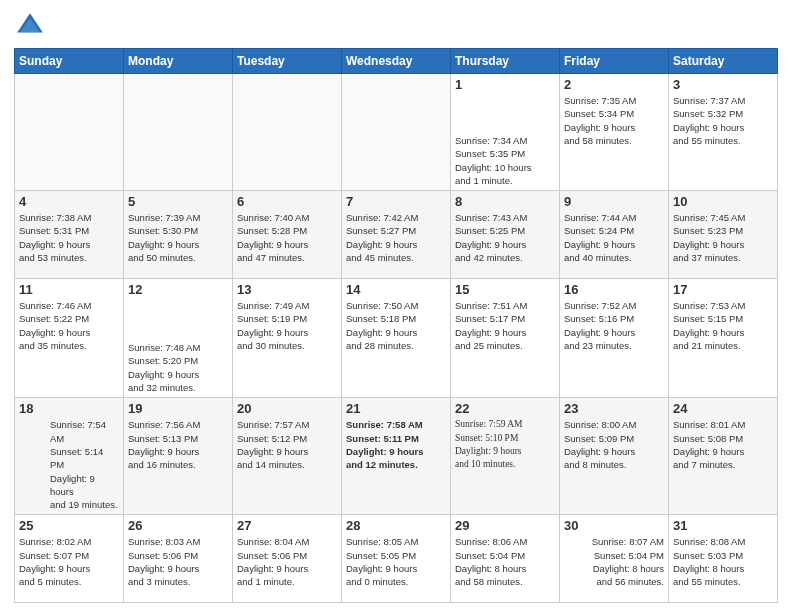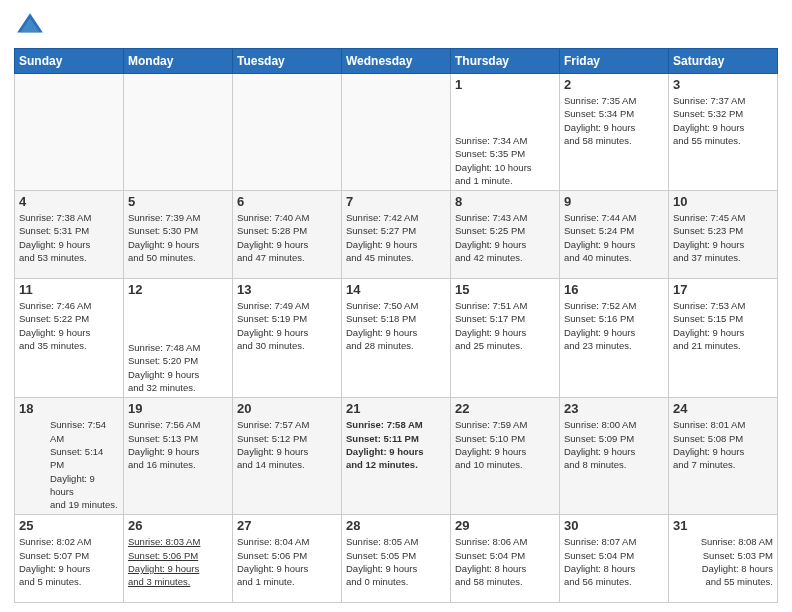--- a/index.html
+++ b/index.html
@@ -296,21 +296,21 @@
           </td>
           <td>
             <div class="day-number">21</div>
             <div class="day-info" style="white-space: pre-line; font-weight: bold;">Sunrise: 7:58 AM
 Sunset: 5:11 PM
 Daylight: 9 hours
 and 12 minutes.</div>
           </td>
           <td>
             <div class="day-number">22</div>
-            <div class="day-info" style="white-space: pre-line;">Sunrise: 7:59 AM
+            <div class="day-info" style="white-space: pre-line; font-family: Liberation Serif, serif;">Sunrise: 7:59 AM
 Sunset: 5:10 PM
 Daylight: 9 hours
 and 10 minutes.</div>
           </td>
           <td>
             <div class="day-number">23</div>
             <div class="day-info" style="white-space: pre-line;">Sunrise: 8:00 AM
 Sunset: 5:09 PM
 Daylight: 9 hours
 and 8 minutes.</div>
@@ -326,21 +326,21 @@
         <tr class="row-white">
           <td>
             <div class="day-number">25</div>
             <div class="day-info" style="white-space: pre-line;">Sunrise: 8:02 AM
 Sunset: 5:07 PM
 Daylight: 9 hours
 and 5 minutes.</div>
           </td>
           <td>
             <div class="day-number">26</div>
-            <div class="day-info" style="white-space: pre-line; text-decoration: underline;">Sunrise: 8:03 AM
+            <div class="day-info" style="white-space: pre-line;">Sunrise: 8:03 AM
 Sunset: 5:06 PM
 Daylight: 9 hours
 and 3 minutes.</div>
           </td>
           <td>
             <div class="day-number">27</div>
             <div class="day-info" style="white-space: pre-line;">Sunrise: 8:04 AM
 Sunset: 5:06 PM
 Daylight: 9 hours
 and 1 minute.</div>
@@ -354,28 +354,28 @@
           </td>
           <td>
             <div class="day-number">29</div>
             <div class="day-info" style="white-space: pre-line;">Sunrise: 8:06 AM
 Sunset: 5:04 PM
 Daylight: 8 hours
 and 58 minutes.</div>
           </td>
           <td>
             <div class="day-number">30</div>
-            <div class="day-info" style="white-space: pre-line;">Sunrise: 8:07 AM
+            <div class="day-info" style="white-space: pre-line; text-align: right;">Sunrise: 8:07 AM
 Sunset: 5:04 PM
 Daylight: 8 hours
 and 56 minutes.</div>
           </td>
           <td>
             <div class="day-number">31</div>
-            <div class="day-info" style="white-space: pre-line; text-align: right;">Sunrise: 8:08 AM
+            <div class="day-info" style="white-space: pre-line;">Sunrise: 8:08 AM
 Sunset: 5:03 PM
 Daylight: 8 hours
 and 55 minutes.</div>
           </td>
         </tr>
       </tbody>
   </table>
 </div>
 
 </body></html>

